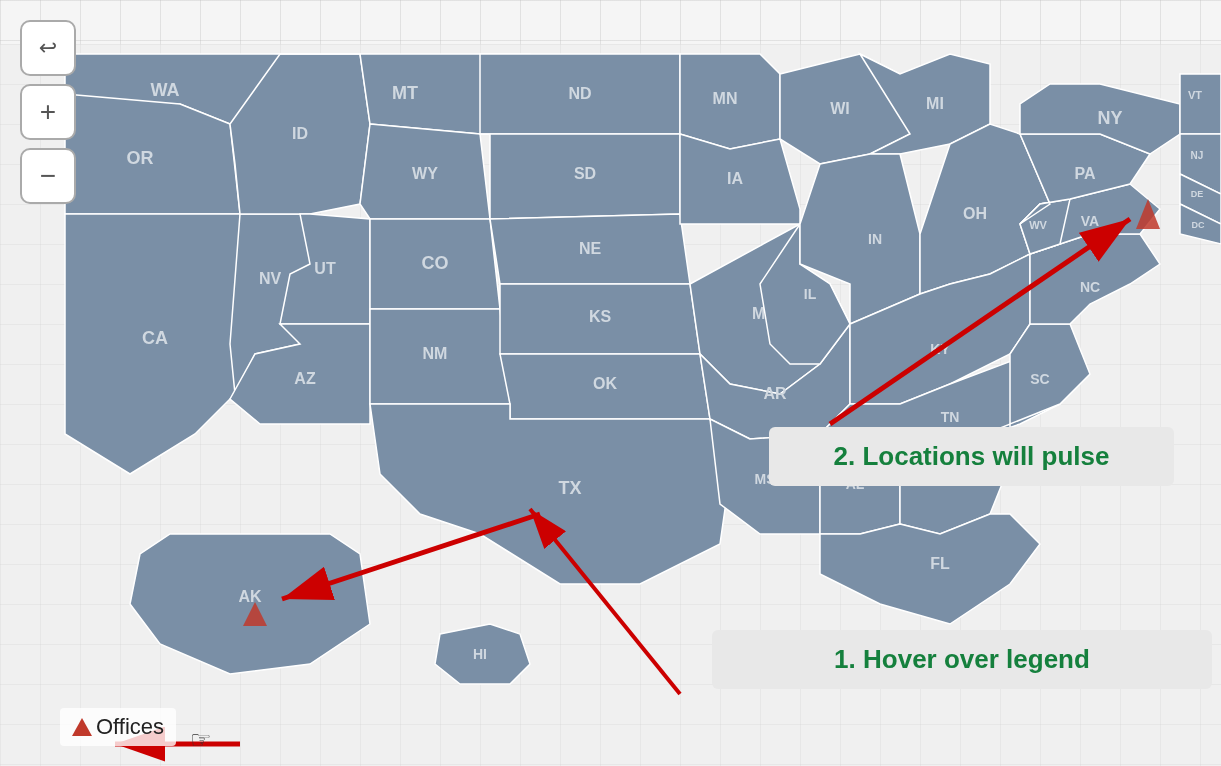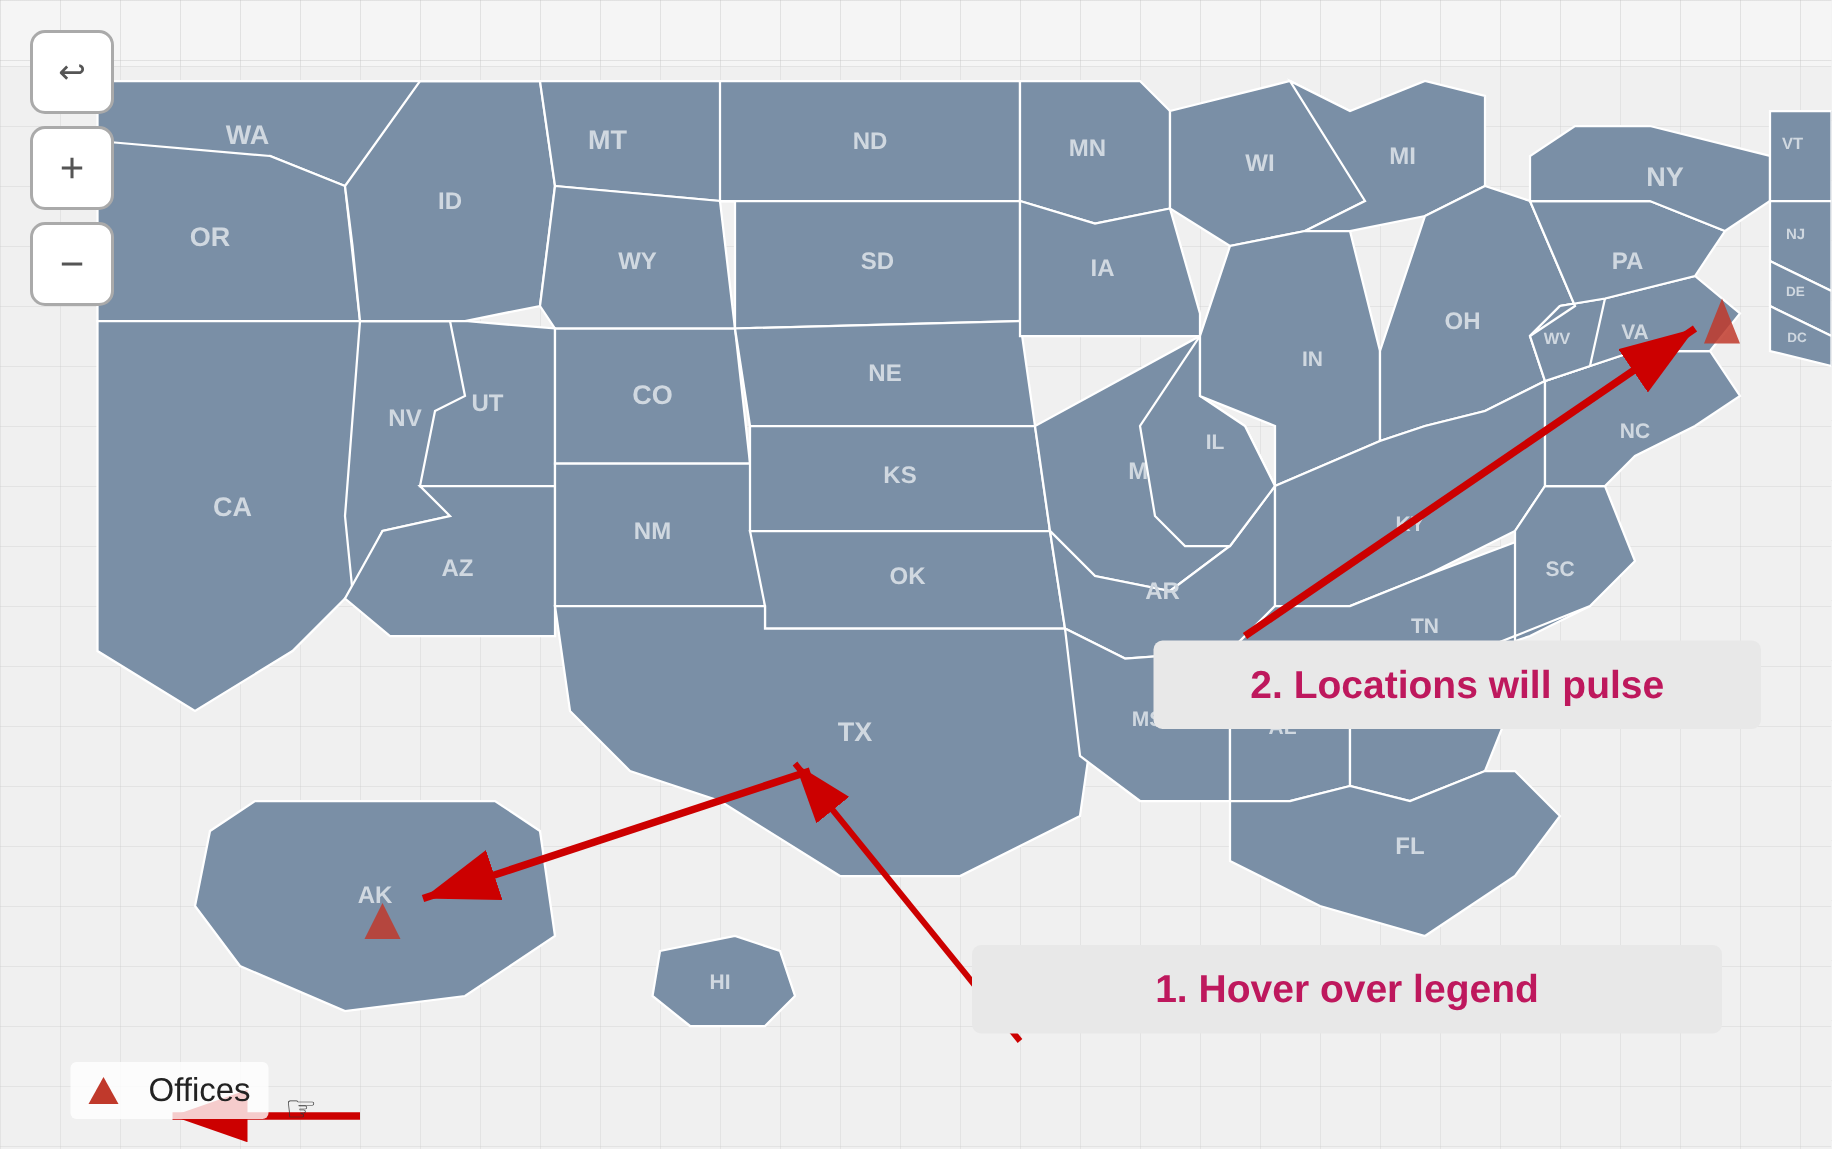--- a/index.html
+++ b/index.html
@@ -64,46 +64,46 @@
     }
 
     
     .annotation-box {
       position: absolute;
       background: #e8e8e8;
       border-radius: 6px;
       padding: 14px 4px;
       font-size: 26px;
       font-weight: bold;
-      color: #be185d;
+      color: #15803d;
       text-align: center;
       z-index: 20;
     }
 
     .annotation-pulse {
       top: 427px;
       left: 769px;
       width: 405px;
     }
 
     .annotation-hover {
       top: 630px;
-      left: 648px;
+      left: 712px;
       width: 500px;
       font-size: 26px;
     }
 
     
     .legend {
       position: absolute;
       bottom: 20px;
-      left: 47px;
+      left: 60px;
       display: flex;
       align-items: center;
-      gap: 20px;
+      gap: 4px;
       font-size: 22px;
       color: #222;
       z-index: 20;
       background: rgba(255,255,255,0.8);
       padding: 6px 12px;
       border-radius: 4px;
     }
 
     .legend-triangle {
       width: 0;

